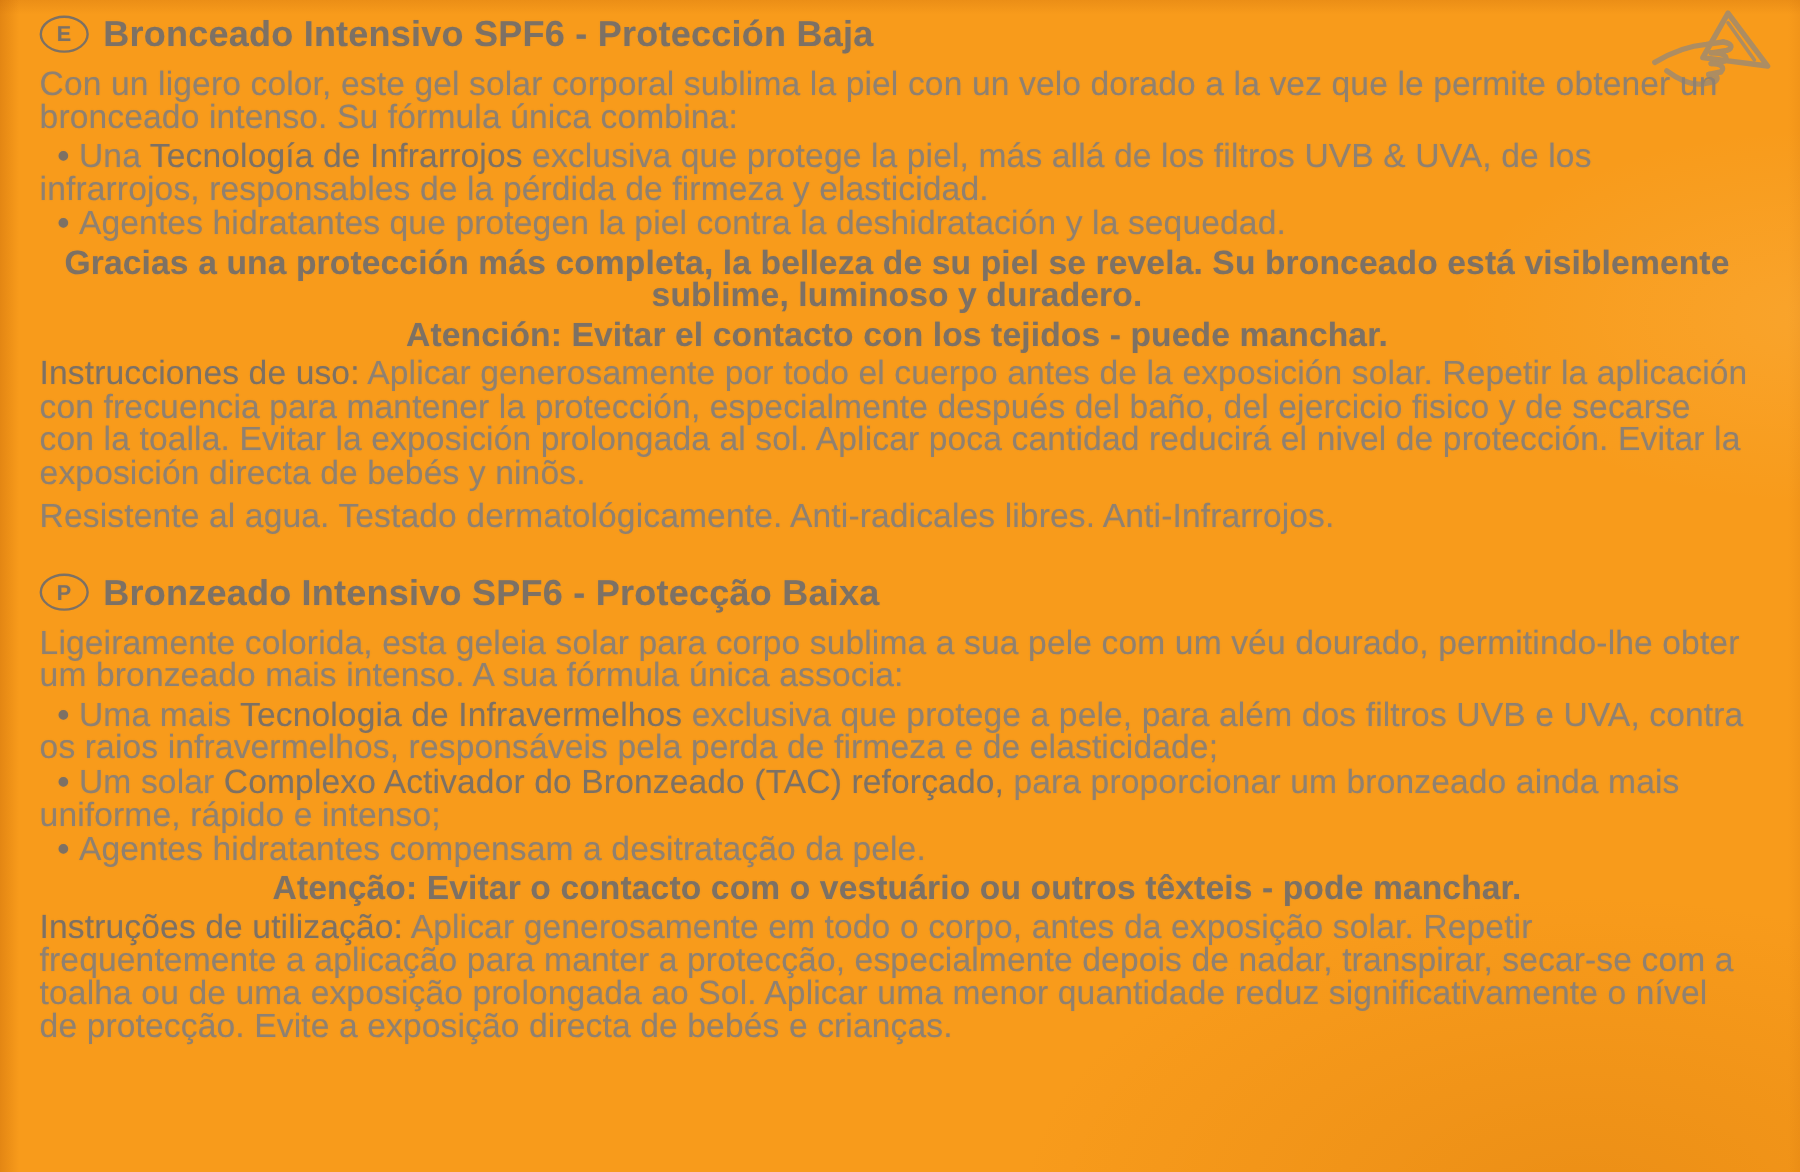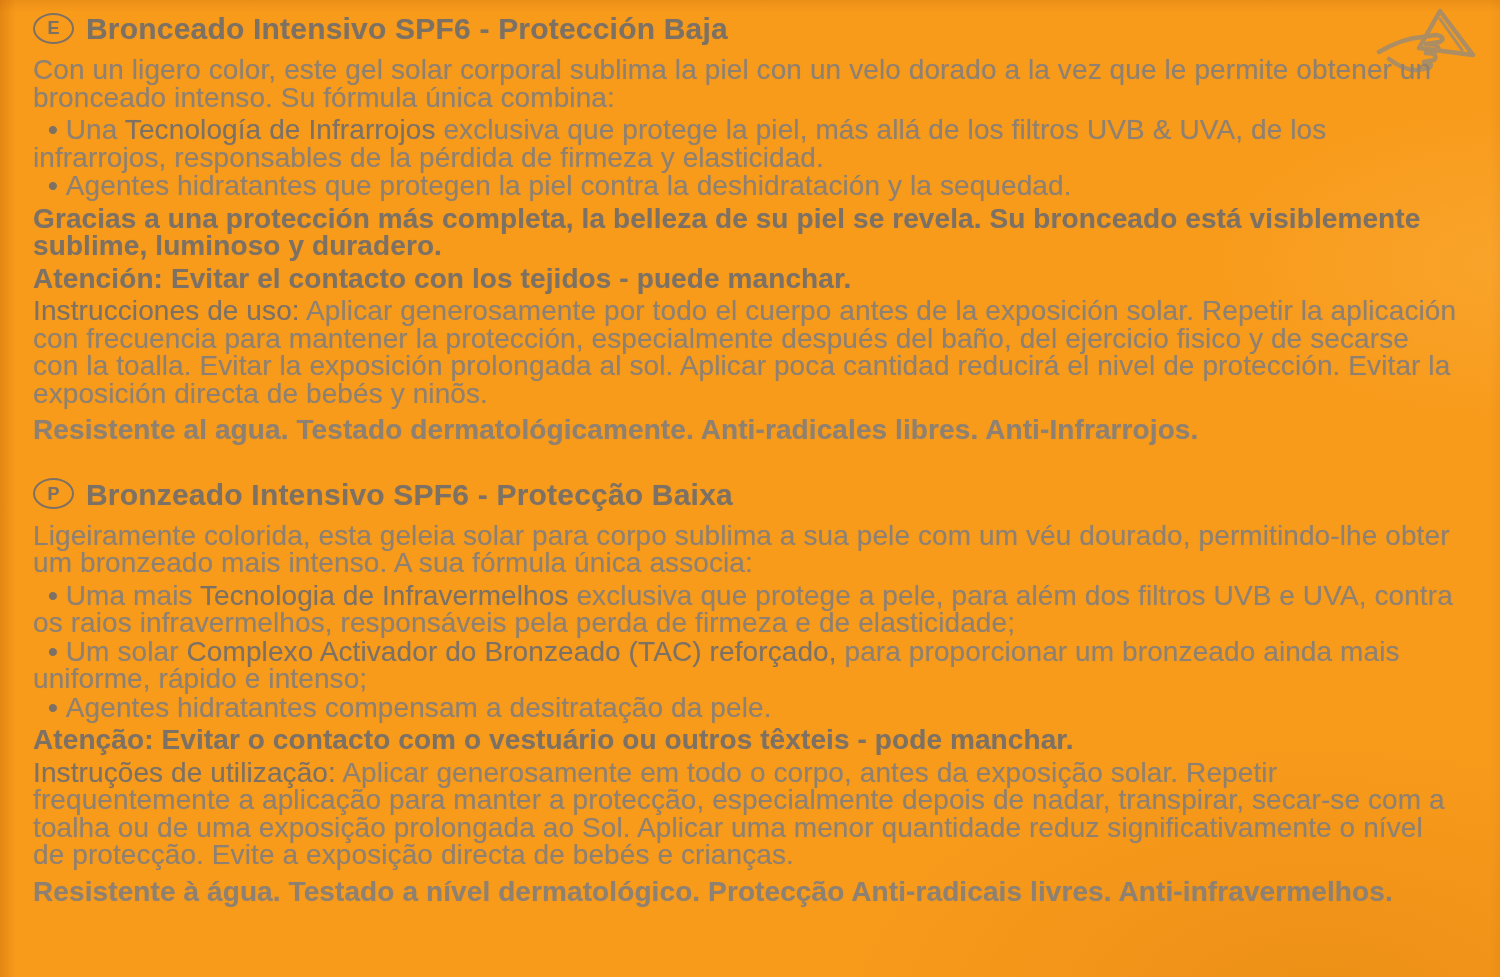--- a/index.html
+++ b/index.html
@@ -44,22 +44,22 @@
     margin-right:12px;flex:0 0 auto;
     transform:translateY(-1px);
   }
   .para{
     font-size:28px;line-height:27.5px;
     margin:0 0 5px 0;
     letter-spacing:0.1px;
   }
   .para.bullet{margin:0 0 1px 0;text-indent:15px;}
   .para.bullet + .para.bold{margin-top:5px;}
-  .para.normal + .para.normal{margin-top:9px;font-weight:bold;}
-  .para.bold{font-weight:700;color:var(--ink-strong);}
+  .para.normal + .para.normal{margin-top:9px;}
+  .para.bold{font-weight:700;color:var(--ink-strong);text-align:center;}
   .b{font-weight:400;color:var(--ink-strong);}
   .dot{font-weight:700;color:var(--ink-strong);}
   .leaflet-icon{
     position:absolute;top:6px;right:20px;z-index:1;
     width:104px;height:82px;
     opacity:0.8;
   }
 </style>
 </head>
 <body>
@@ -92,16 +92,15 @@
         <h2 class="title">
           <span class="badge">P</span>
           <span>Bronzeado Intensivo SPF6 - Protecção Baixa</span>
         </h2>
         <p class="para normal"><span>Ligeiramente colorida, esta geleia solar para corpo sublima a sua pele com um véu dourado, permitindo-lhe obter um bronzeado mais intenso. A sua fórmula única associa:</span></p>
         <p class="para bullet"><span class="dot">• </span><span>Uma mais </span><span class="b">Tecnologia de Infravermelhos</span><span> exclusiva que protege a pele, para além dos filtros UVB e UVA, contra os raios infravermelhos, responsáveis pela perda de firmeza e de elasticidade;</span></p>
         <p class="para bullet"><span class="dot">• </span><span>Um solar </span><span class="b">Complexo Activador do Bronzeado (TAC) reforçado,</span><span> para proporcionar um bronzeado ainda mais uniforme, rápido e intenso;</span></p>
         <p class="para bullet"><span class="dot">• </span><span>Agentes hidratantes compensam a desitratação da pele.</span></p>
         <p class="para bold"><span>Atenção: Evitar o contacto com o vestuário ou outros têxteis - pode manchar.</span></p>
         <p class="para normal"><span class="b">Instruções de utilização:</span><span> Aplicar generosamente em todo o corpo, antes da exposição solar. Repetir frequentemente a aplicação para manter a protecção, especialmente depois de nadar, transpirar, secar-se com a toalha ou de uma exposição prolongada ao Sol. Aplicar uma menor quantidade reduz significativamente o nível de protecção. Evite a exposição directa de bebés e crianças.</span></p>
-        <p class="para normal"><span>Resistente à água. Testado a nível dermatológico. Protecção Anti-radicais livres. Anti-infravermelhos.</span></p>
       </section>
     </div>
 </div>
 
 </body></html>

